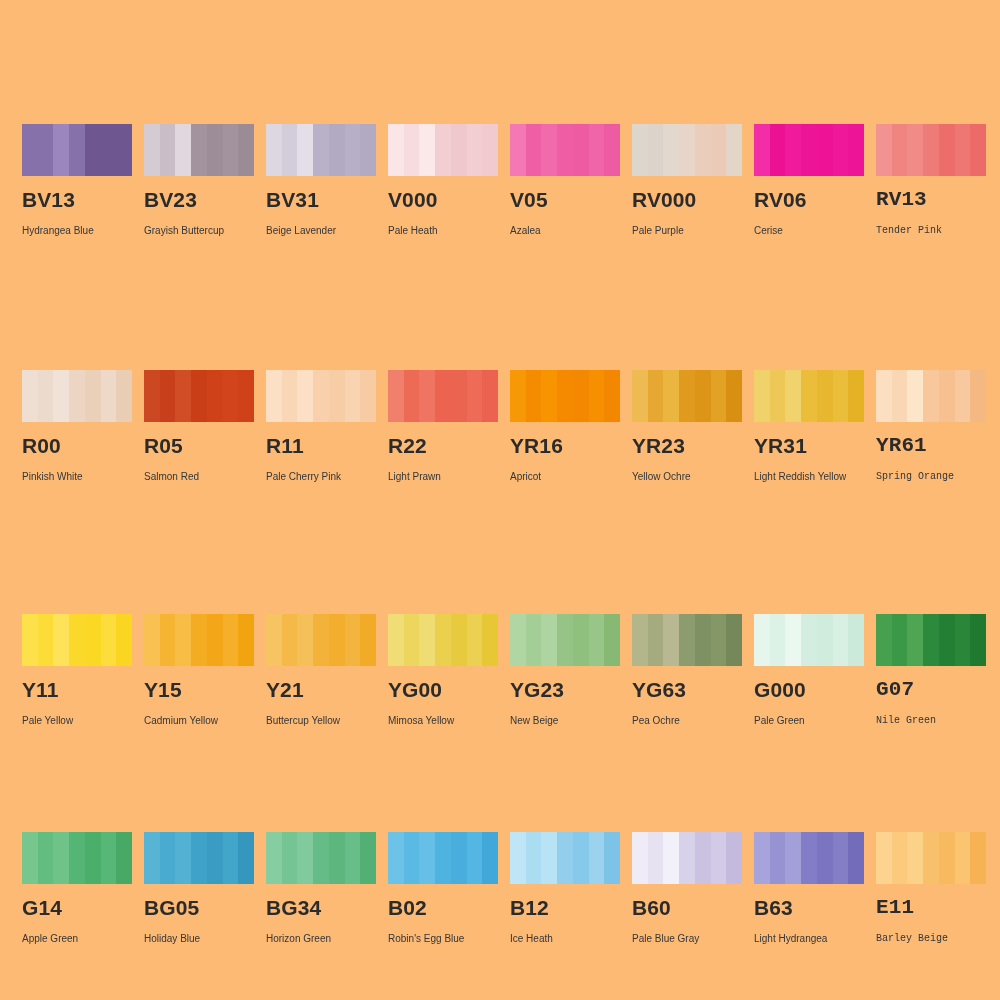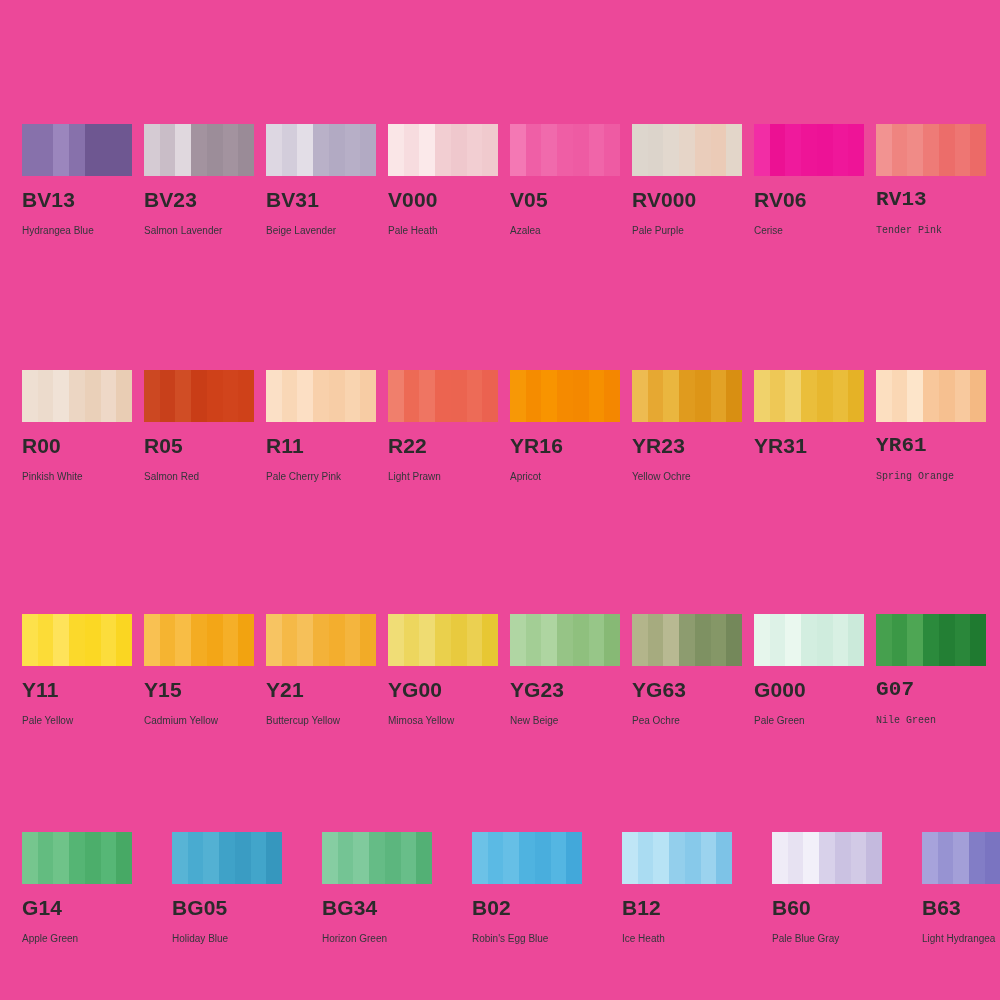--- a/index.html
+++ b/index.html
@@ -13,21 +13,21 @@
     height: 1000px;
     font-family: "Liberation Sans", sans-serif;
     -webkit-font-smoothing: antialiased;
     overflow: hidden;
   }
 
   #swatch-sheet {
     position: relative;
     width: 1000px;
     height: 1000px;
-    background: #ec4899;
+    background: #fdba74;
     padding: 0;
     box-sizing: border-box;
   }
 
   .swatch-grid {
     position: absolute;
     left: 22px;
     top: 124px;
     width: 960px;
   }
@@ -35,21 +35,21 @@
   .swatch-row {
     display: flex;
     flex-direction: row;
     align-items: flex-start;
   }
 
   
   .swatch-row.row-0 { margin-top: 0px;   }
   .swatch-row.row-1 { margin-top: 126px; }
   .swatch-row.row-2 { margin-top: 124px; align-items: flex-end; }
-  .swatch-row.row-3 { margin-top: 98px; gap: 28px;  }
+  .swatch-row.row-3 { margin-top: 98px;  }
 
   .swatch-cell {
     width: 110px;
     margin-right: 12px;
     box-sizing: content-box;
     flex: 0 0 auto;
   }
   .swatch-cell:last-child { margin-right: 0; font-family: Liberation Mono, monospace; }
 
   .swatch-chip {
@@ -86,21 +86,21 @@
   <div class="swatch-grid">
       <div class="swatch-row row-0">
         <div class="swatch-cell">
           <div class="swatch-chip" style="background: linear-gradient(90deg, rgb(135, 113, 171) 0%, rgb(135, 113, 171) 14.286%, rgb(135, 113, 171) 14.286%, rgb(135, 113, 171) 28.571%, rgb(155, 134, 189) 28.571%, rgb(155, 134, 189) 42.857%, rgb(135, 113, 171) 42.857%, rgb(135, 113, 171) 57.143%, rgb(110, 87, 145) 57.143%, rgb(110, 87, 145) 71.429%, rgb(110, 87, 145) 71.429%, rgb(110, 87, 145) 85.714%, rgb(110, 87, 145) 85.714%, rgb(110, 87, 145) 100%) rgb(122, 97, 156);"></div>
           <div class="swatch-code">BV13</div>
           <div class="swatch-name">Hydrangea Blue</div>
         </div>
         <div class="swatch-cell">
           <div class="swatch-chip" style="background: linear-gradient(90deg, rgb(213, 203, 211) 0%, rgb(213, 203, 211) 14.286%, rgb(201, 189, 199) 14.286%, rgb(201, 189, 199) 28.571%, rgb(224, 216, 222) 28.571%, rgb(224, 216, 222) 42.857%, rgb(163, 147, 159) 42.857%, rgb(163, 147, 159) 57.143%, rgb(156, 141, 153) 57.143%, rgb(156, 141, 153) 71.429%, rgb(163, 147, 159) 71.429%, rgb(163, 147, 159) 85.714%, rgb(154, 139, 151) 85.714%, rgb(154, 139, 151) 100%) rgb(163, 147, 159);"></div>
           <div class="swatch-code">BV23</div>
-          <div class="swatch-name">Salmon Lavender</div>
+          <div class="swatch-name">Grayish Buttercup</div>
         </div>
         <div class="swatch-cell">
           <div class="swatch-chip" style="background: linear-gradient(90deg, rgb(221, 215, 226) 0%, rgb(221, 215, 226) 14.286%, rgb(211, 205, 219) 14.286%, rgb(211, 205, 219) 28.571%, rgb(227, 222, 231) 28.571%, rgb(227, 222, 231) 42.857%, rgb(185, 177, 200) 42.857%, rgb(185, 177, 200) 57.143%, rgb(178, 170, 195) 57.143%, rgb(178, 170, 195) 71.429%, rgb(183, 175, 199) 71.429%, rgb(183, 175, 199) 85.714%, rgb(178, 170, 195) 85.714%, rgb(178, 170, 195) 100%) rgb(183, 175, 199);"></div>
           <div class="swatch-code">BV31</div>
           <div class="swatch-name">Beige Lavender</div>
         </div>
         <div class="swatch-cell">
           <div class="swatch-chip" style="background: linear-gradient(90deg, rgb(250, 230, 231) 0%, rgb(250, 230, 231) 14.286%, rgb(247, 220, 223) 14.286%, rgb(247, 220, 223) 28.571%, rgb(251, 233, 234) 28.571%, rgb(251, 233, 234) 42.857%, rgb(242, 206, 210) 42.857%, rgb(242, 206, 210) 57.143%, rgb(239, 200, 205) 57.143%, rgb(239, 200, 205) 71.429%, rgb(242, 206, 210) 71.429%, rgb(242, 206, 210) 85.714%, rgb(240, 202, 206) 85.714%, rgb(240, 202, 206) 100%) rgb(242, 206, 210);"></div>
           <div class="swatch-code">V000</div>
           <div class="swatch-name">Pale Heath</div>
@@ -153,20 +153,21 @@
           <div class="swatch-name">Apricot</div>
         </div>
         <div class="swatch-cell">
           <div class="swatch-chip" style="background: linear-gradient(90deg, rgb(237, 187, 81) 0%, rgb(237, 187, 81) 14.286%, rgb(230, 168, 50) 14.286%, rgb(230, 168, 50) 28.571%, rgb(234, 182, 63) 28.571%, rgb(234, 182, 63) 42.857%, rgb(224, 155, 30) 42.857%, rgb(224, 155, 30) 57.143%, rgb(221, 149, 23) 57.143%, rgb(221, 149, 23) 71.429%, rgb(226, 162, 38) 71.429%, rgb(226, 162, 38) 85.714%, rgb(216, 143, 18) 85.714%, rgb(216, 143, 18) 100%) rgb(229, 165, 41);"></div>
           <div class="swatch-code">YR23</div>
           <div class="swatch-name">Yellow Ochre</div>
         </div>
         <div class="swatch-cell">
           <div class="swatch-chip" style="background: linear-gradient(90deg, rgb(240, 210, 107) 0%, rgb(240, 210, 107) 14.286%, rgb(238, 200, 86) 14.286%, rgb(238, 200, 86) 28.571%, rgb(241, 211, 110) 28.571%, rgb(241, 211, 110) 42.857%, rgb(234, 190, 59) 42.857%, rgb(234, 190, 59) 57.143%, rgb(231, 183, 47) 57.143%, rgb(231, 183, 47) 71.429%, rgb(234, 189, 58) 71.429%, rgb(234, 189, 58) 85.714%, rgb(229, 178, 38) 85.714%, rgb(229, 178, 38) 100%) rgb(236, 192, 68);"></div>
           <div class="swatch-code">YR31</div>
+          <div class="swatch-name">Light Reddish Yellow</div>
         </div>
         <div class="swatch-cell">
           <div class="swatch-chip" style="background: linear-gradient(90deg, rgb(252, 223, 192) 0%, rgb(252, 223, 192) 14.286%, rgb(250, 215, 180) 14.286%, rgb(250, 215, 180) 28.571%, rgb(253, 229, 202) 28.571%, rgb(253, 229, 202) 42.857%, rgb(248, 199, 155) 42.857%, rgb(248, 199, 155) 57.143%, rgb(246, 192, 144) 57.143%, rgb(246, 192, 144) 71.429%, rgb(248, 201, 158) 71.429%, rgb(248, 201, 158) 85.714%, rgb(244, 185, 131) 85.714%, rgb(244, 185, 131) 100%) rgb(248, 199, 155);"></div>
           <div class="swatch-code">YR61</div>
           <div class="swatch-name">Spring Orange</div>
         </div>
       </div>
       <div class="swatch-row row-2">
         <div class="swatch-cell">
           <div class="swatch-chip" style="background: linear-gradient(90deg, rgb(253, 225, 75) 0%, rgb(253, 225, 75) 14.286%, rgb(252, 220, 55) 14.286%, rgb(252, 220, 55) 28.571%, rgb(254, 227, 90) 28.571%, rgb(254, 227, 90) 42.857%, rgb(251, 217, 43) 42.857%, rgb(251, 217, 43) 57.143%, rgb(251, 216, 36) 57.143%, rgb(251, 216, 36) 71.429%, rgb(252, 221, 60) 71.429%, rgb(252, 221, 60) 85.714%, rgb(250, 214, 34) 85.714%, rgb(250, 214, 34) 100%) rgb(252, 220, 55);"></div>

